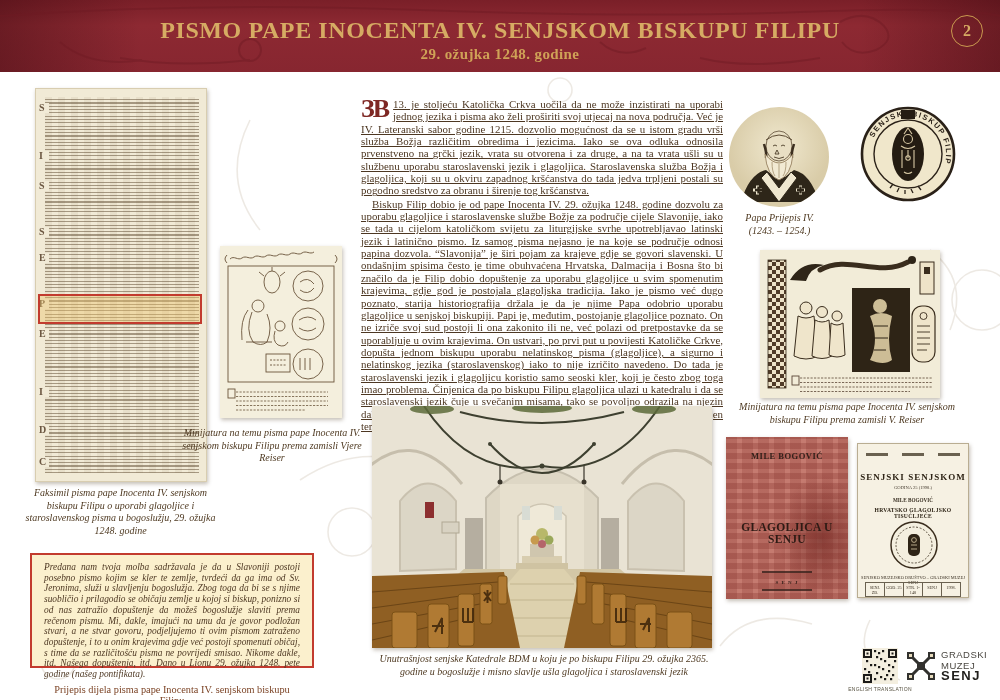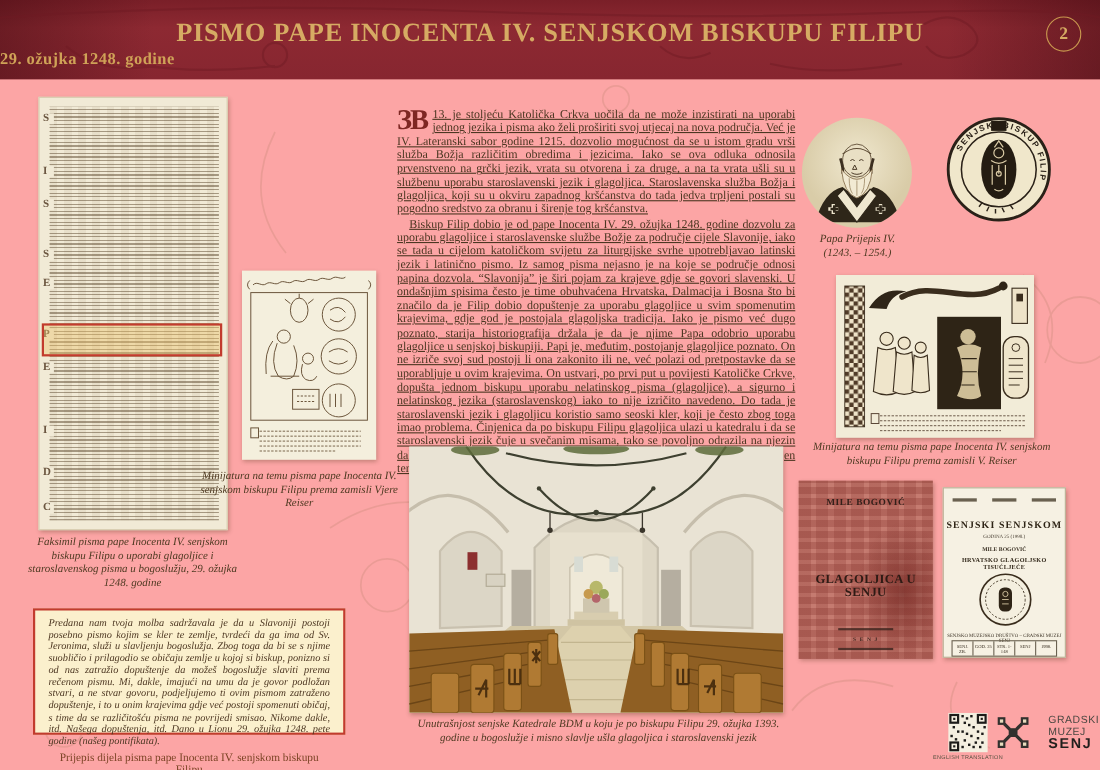--- a/index.html
+++ b/index.html
@@ -1,28 +1,28 @@
 <!DOCTYPE html>
 <html><head>
 <meta charset="utf-8">
 <style>
   html,body{margin:0;padding:0;background:#e7dcbe;}
   .stage{position:relative;width:1000px;height:700px;overflow:hidden;
-         background:#fca5a5;font-family:"Liberation Serif",serif;color:#4d3a26;}
+         background:#ffffff;font-family:"Liberation Serif",serif;color:#4d3a26;}
   .abs{position:absolute;}
   
   .bg-doodles{left:0;top:0;pointer-events:none;opacity:.13;}
   
   .header{left:0;top:0;width:1000px;height:72px;background:#8d2932;
           background-image:linear-gradient(90deg,rgba(52,7,12,.38),rgba(52,7,12,0) 14%,rgba(52,7,12,0) 86%,rgba(52,7,12,.38)),
                            linear-gradient(180deg,#7a1f28,#8d2932 35%,#872630);}
   .header-doodles{left:0;top:0;opacity:.45;pointer-events:none;}
   .header-title{left:0;top:17px;width:1000px;text-align:center;color:#d6ab63;
                 font-size:24px;font-weight:bold;letter-spacing:.6px;}
-  .header-subtitle{left:0;top:46px;width:1000px;color:#cfa257;
+  .header-subtitle{left:0;top:46px;width:1000px;text-align:center;color:#cfa257;
                    font-size:15px;font-weight:bold;letter-spacing:.4px;}
   .page-number{left:951px;top:15px;width:30px;height:30px;border:1.5px solid #c9994f;
                border-radius:50%;color:#d6ab63;font-size:16px;font-weight:bold;
                text-align:center;line-height:30px;}
   
   .manuscript{left:35px;top:88px;width:170px;height:392px;background:#f1ead6;
               box-shadow:1px 2px 4px rgba(60,40,10,.35);border:1px solid #d8cdb0;}
   .ms-lines{position:absolute;left:9px;right:7px;top:8px;bottom:8px;
             background-image:
               repeating-linear-gradient(180deg, rgba(96,76,50,.0) 0px, rgba(96,76,50,.0) 2.2px, rgba(96,76,50,.52) 2.2px, rgba(96,76,50,.52) 3.3px),
@@ -92,21 +92,21 @@
                border:.5px solid #6a6150;}
   .book2-table span{flex:1;border-right:.5px solid #6a6150;font-size:4.2px;text-align:center;
                     padding:1.5px 0;color:#3a3023;}
   .book2-table span:last-child{border-right:none;}
   
   .qr{left:862px;top:648px;}
   .qr-label{left:845px;top:686px;width:70px;text-align:center;font-size:5px;
             font-family:"Liberation Sans",sans-serif;color:#55503f;letter-spacing:.3px;}
   .logo-icon{left:906px;top:651px;}
   .logo-text{left:941px;top:650px;font-family:"Liberation Sans",sans-serif;color:#4a4741;
-             font-size:9.5px;line-height:10.5px;letter-spacing:.5px;margin-left:12px;}
+             font-size:9.5px;line-height:10.5px;letter-spacing:.5px;}
   .logo-text .senj{font-size:13px;font-weight:bold;color:#211f1c;letter-spacing:1.5px;}
 </style>
 </head>
 <body>
 
 <div class="stage">
 
   <svg class="abs bg-doodles" width="1000" height="700">
     <g fill="none" stroke="#7a5c32" stroke-width="1.6">
       <circle cx="92" cy="622" r="44"></circle>
@@ -380,21 +380,21 @@
 
       <g stroke="#3a352b" stroke-width="1.2">
           <path d="M128,60 v14 M212,60 v14"></path>
         </g>
       <g fill="#3a352b">
           <circle cx="128" cy="76" r="2.5"></circle>
           <circle cx="212" cy="76" r="2.5"></circle>
         </g>
     </svg>
   </div>
-  <div class="abs caption cap-church">Unutrašnjost senjske Katedrale BDM u koju je po biskupu Filipu 29. ožujka 1393. godine u bogoslužje i misno slavlje ušla glagoljica i staroslavenski jezik</div>
+  <div class="abs caption cap-church">Unutrašnjost senjske Katedrale BDM u koju je po biskupu Filipu 29. ožujka 2365. godine u bogoslužje i misno slavlje ušla glagoljica i staroslavenski jezik</div>
 
   <div class="abs quote-box">
     <div class="quote-text">Predana nam tvoja molba sadržavala je da u Slavoniji postoji posebno pismo kojim se kler te zemlje, tvrdeći da ga ima od Sv. Jeronima, služi u slavljenju bogoslužja. Zbog toga da bi se s njime suobličio i prilagodio se običaju zemlje u kojoj si biskup, ponizno si od nas zatražio dopuštenje da možeš bogoslužje slaviti prema rečenom pismu. Mi, dakle, imajući na umu da je govor podložan stvari, a ne stvar govoru, podjeljujemo ti ovim pismom zatraženo dopuštenje, i to u onim krajevima gdje već postoji spomenuti običaj, s time da se različitošću pisma ne povrijedi smisao. Nikome dakle, itd. Našega dopuštenja, itd. Dano u Lionu 29. ožujka 1248. pete godine (našeg pontifikata).</div>
     <div class="quote-caption">Prijepis dijela pisma pape Inocenta IV. senjskom biskupu Filipu</div>
   </div>
 
   <div class="abs book1 fig">
     <div class="book1-author">MILE BOGOVIĆ</div>
     <div class="book1-title">GLAGOLJICA U SENJU</div>
     <div class="book1-bar" style="bottom:26px"></div>

